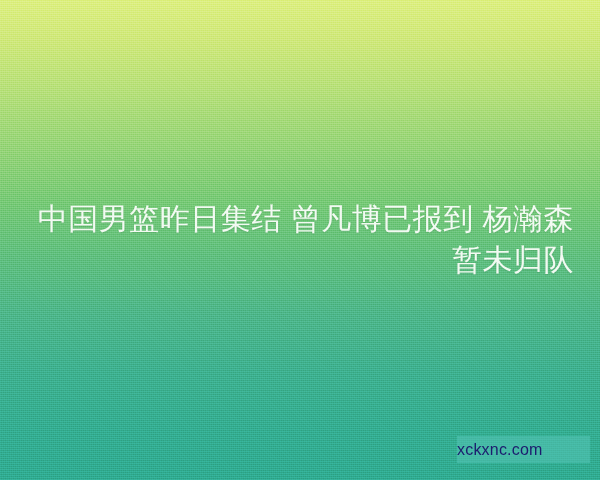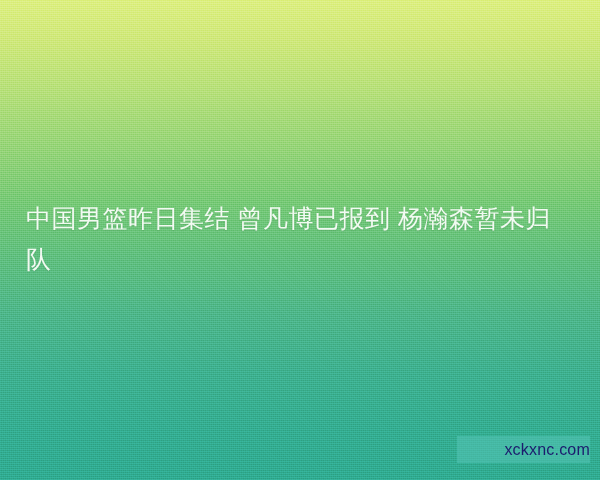--- a/index.html
+++ b/index.html
@@ -50,40 +50,40 @@
         rgba(0,0,0,0.16) 1px, rgba(0,0,0,0.16) 3px);
     mix-blend-mode: overlay;
   }
 
   #headline {
     position: absolute;
     left: 0;
     right: 0;
     top: 198px;
     padding: 0 26px;
-    text-align: left;
+    text-align: right;
     color: #f2faf2;
-    font-size: 25px;
+    font-size: 30px;
     line-height: 41px;
     font-weight: 400;
     letter-spacing: 0.5px;
     text-shadow: 0 1px 2px rgba(0,0,0,0.10);
     white-space: pre-wrap;
   }
 
   #watermark {
     position: absolute;
     left: 457px;
     top: 436px;
     width: 133px;
     height: 27px;
     background: rgba(86, 196, 183, 0.55);
     display: flex;
     align-items: center;
-    justify-content: flex-end;
+    justify-content: flex-start;
   }
 
   #watermark-text {
     color: #1c1c6e;
     font-size: 16px;
     line-height: 16px;
     letter-spacing: 0.2px;
     font-weight: 400;
   }
 

